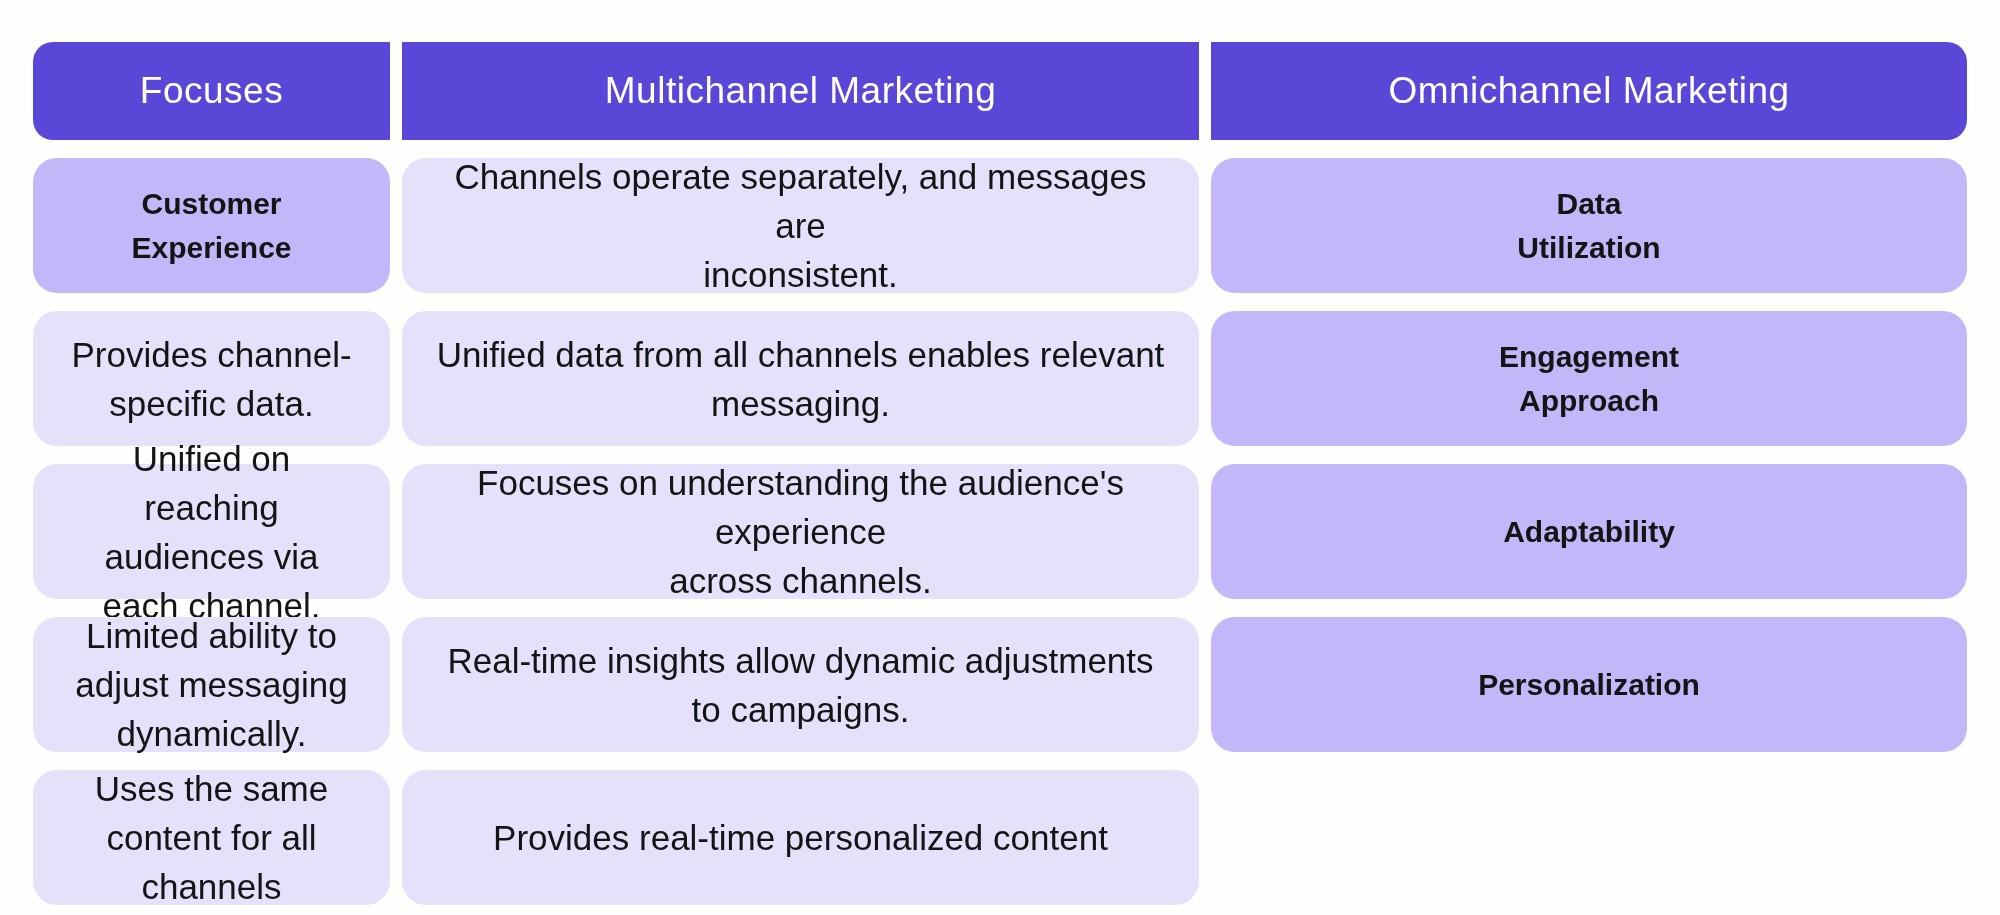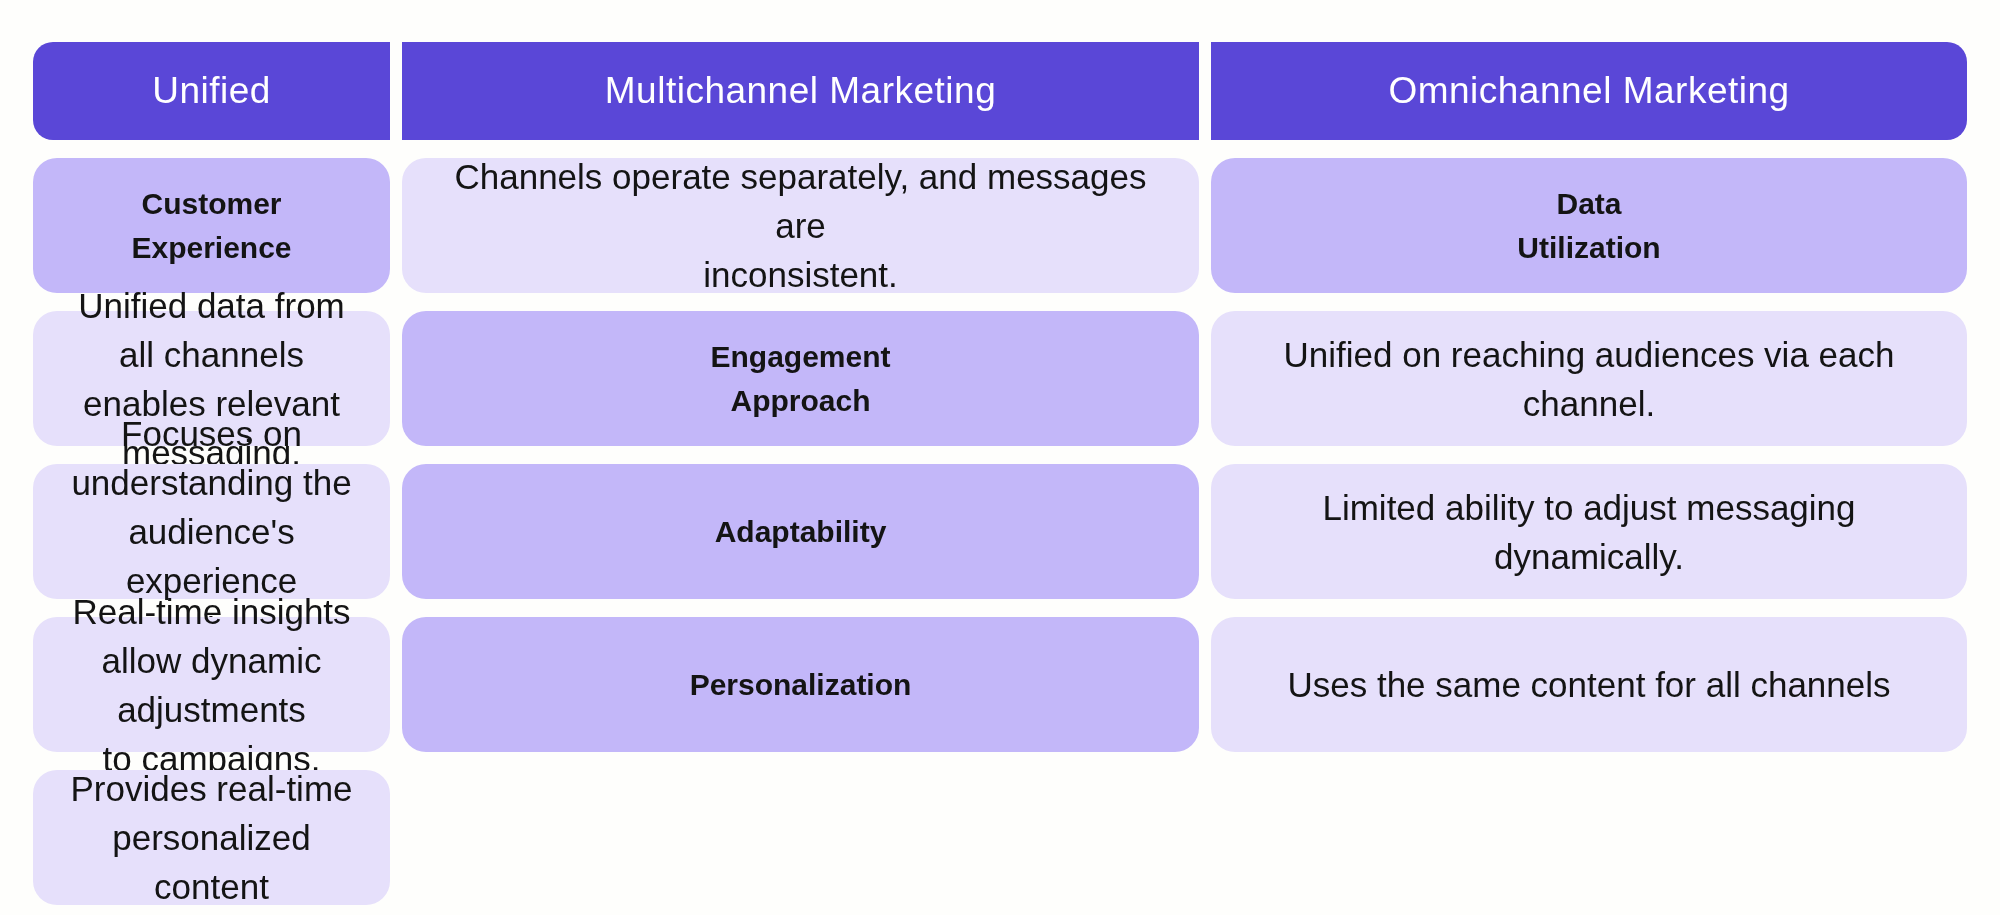--- a/index.html
+++ b/index.html
@@ -59,39 +59,40 @@
     line-height: 1.4;
     padding: 0 30px;
   }
 </style>
 </head>
 <body>
 
 <div class="wrap">
   <div class="tablegrid">
 
-    <div class="cell hdr hdr-first">Unified</div>
+    <div class="cell hdr hdr-first">Focuses</div>
     <div class="cell hdr">Multichannel Marketing</div>
     <div class="cell hdr hdr-last">Omnichannel Marketing</div>
 
     <div class="cell aspect">Customer
 Experience</div>
     <div class="cell body-cell">Channels operate separately, and messages are
 inconsistent.</div>
 
     <div class="cell aspect">Data
 Utilization</div>
+    <div class="cell body-cell">Provides channel-specific data.</div>
     <div class="cell body-cell">Unified data from all channels enables relevant
 messaging.</div>
 
     <div class="cell aspect">Engagement
 Approach</div>
     <div class="cell body-cell">Unified on reaching audiences via each channel.</div>
     <div class="cell body-cell">Focuses on understanding the audience's experience
-across journey.</div>
+across channels.</div>
 
     <div class="cell aspect">Adaptability</div>
     <div class="cell body-cell">Limited ability to adjust messaging dynamically.</div>
     <div class="cell body-cell">Real-time insights allow dynamic adjustments
 to campaigns.</div>
 
     <div class="cell aspect">Personalization</div>
     <div class="cell body-cell">Uses the same content for all channels</div>
     <div class="cell body-cell">Provides real-time personalized content</div>
 

